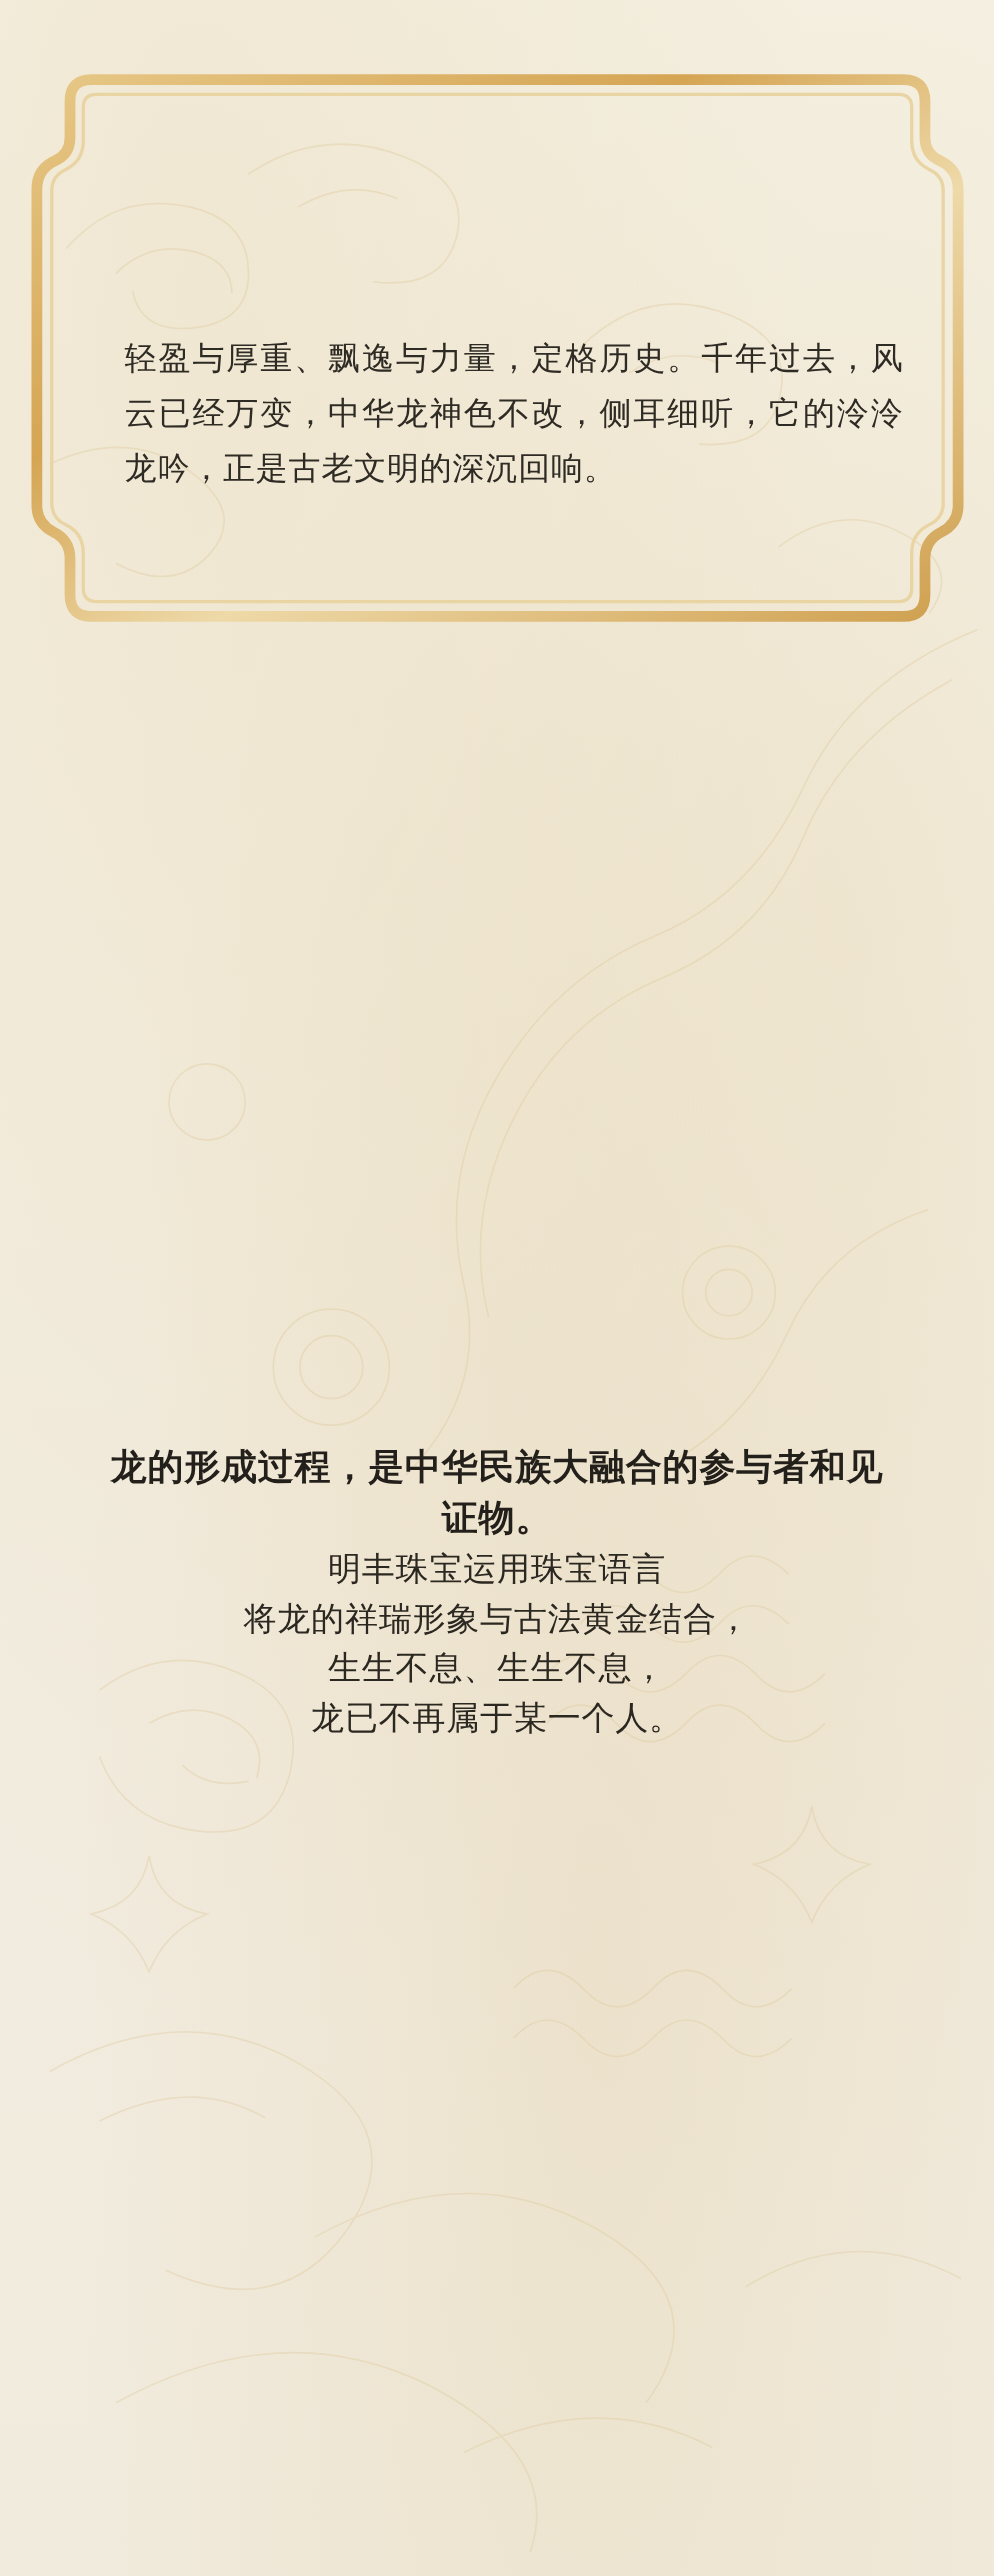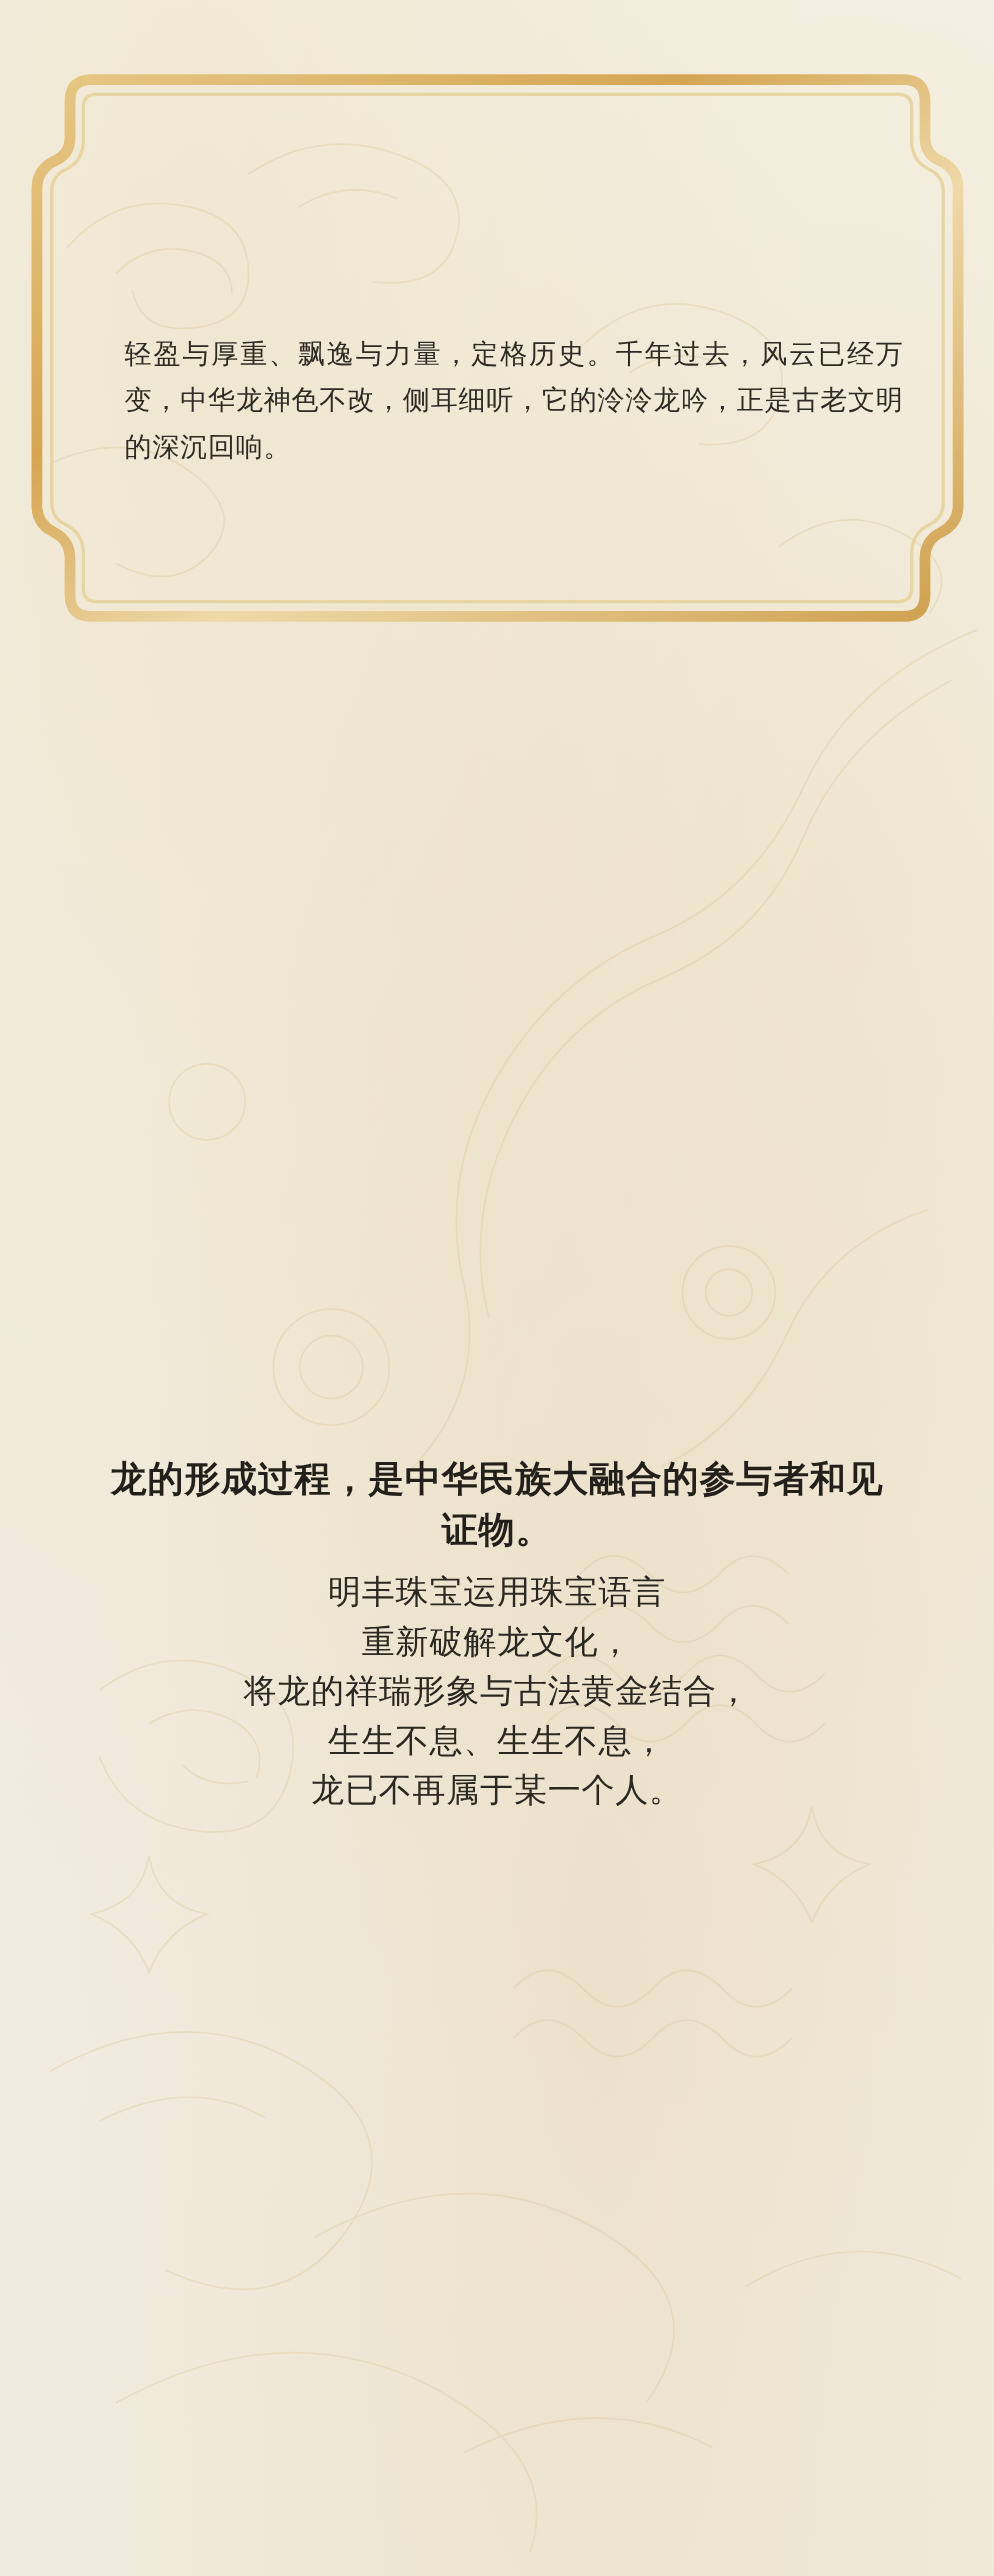--- a/index.html
+++ b/index.html
@@ -44,21 +44,21 @@
 
   .frame-content {
     position: absolute;
     left: 108px;
     top: 273px;
     width: 779px;
   }
 
   .para {
     color: #2e2a24;
-    font-size: 27px;
+    font-size: 32px;
     line-height: 1.72;
     letter-spacing: 0.8px;
     margin: 0 0 45px 0;
     text-align: justify;
   }
   .para:last-child { margin-bottom: 0; }
 
   
   .lower {
     position: absolute;
@@ -66,21 +66,21 @@
     top: 1442px;
     width: 994px;
     text-align: center;
   }
   .lower-head {
     color: #231f1a;
     font-size: 36px;
     font-weight: bold;
     line-height: 1.42;
     letter-spacing: 0.8px;
-    margin: 12px auto;
+    margin: 0 auto;
     width: 795px;
   }
   .lower-lines {
     margin-top: 1px;
   }
   .lower-line {
     color: #2b2721;
     font-size: 33px;
     line-height: 1.5;
     letter-spacing: 0.8px;
@@ -199,19 +199,18 @@
 
   <div class="frame-content">
     <p class="para">轻盈与厚重、飘逸与力量，定格历史。千年过去，风云已经万变，中华龙神色不改，侧耳细听，它的泠泠龙吟，正是古老文明的深沉回响。</p>
   </div>
 </div>
 
 <div class="lower">
   <div class="lower-head">龙的形成过程，是中华民族大融合的参与者和见证物。</div>
   <div class="lower-lines">
     <div class="lower-line">明丰珠宝运用珠宝语言</div>
-    <div class="lower-line">重新破解龙文化，</div>
     <div class="lower-line">将龙的祥瑞形象与古法黄金结合，</div>
     <div class="lower-line">生生不息、生生不息，</div>
     <div class="lower-line">龙已不再属于某一个人。</div>
   </div>
 </div>
 
 
 </body></html>

